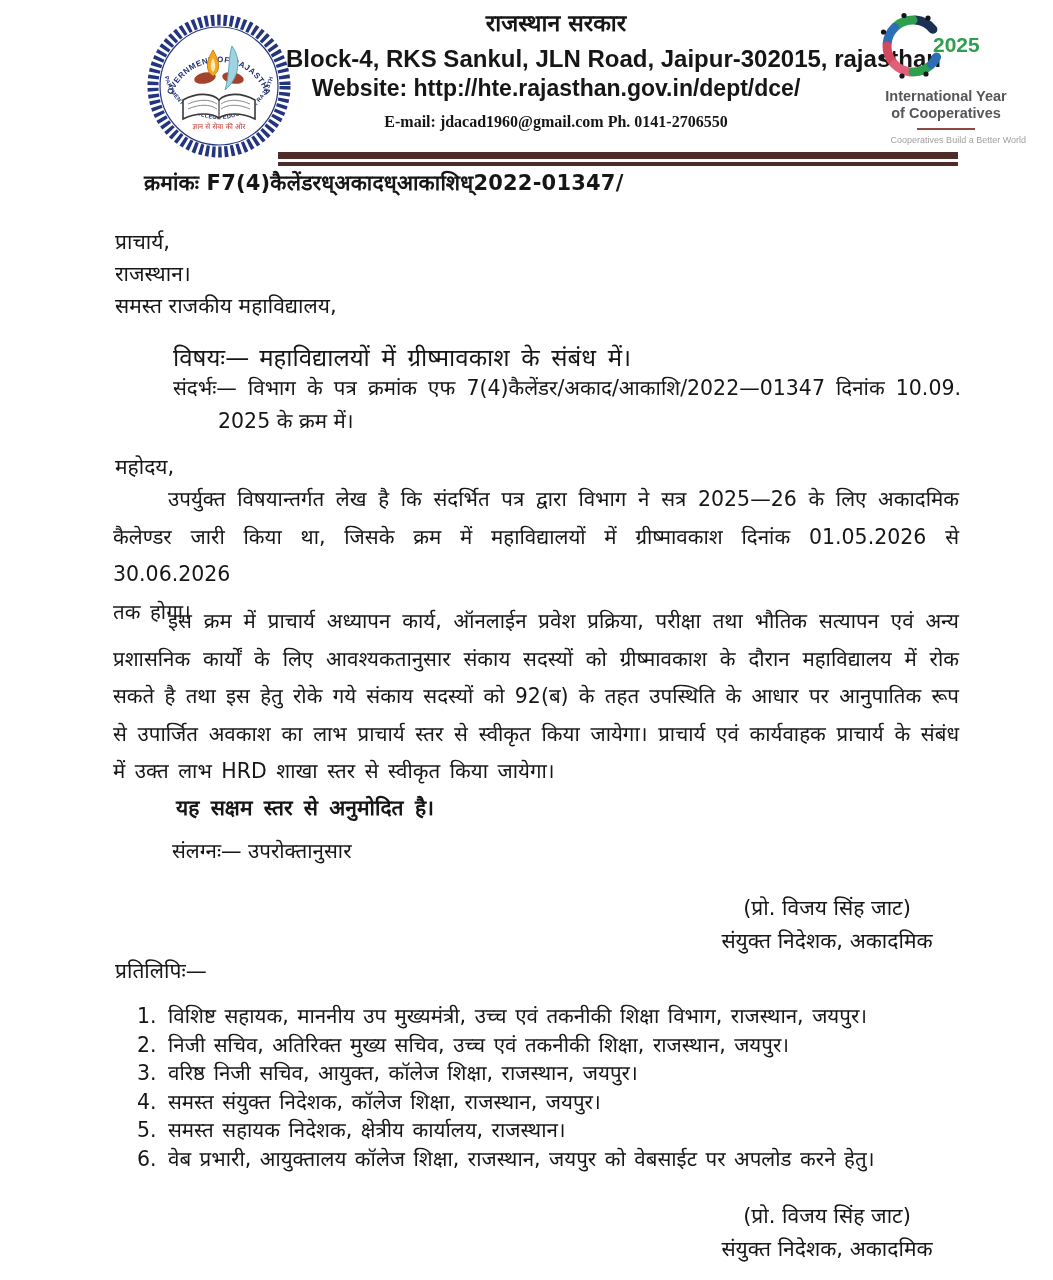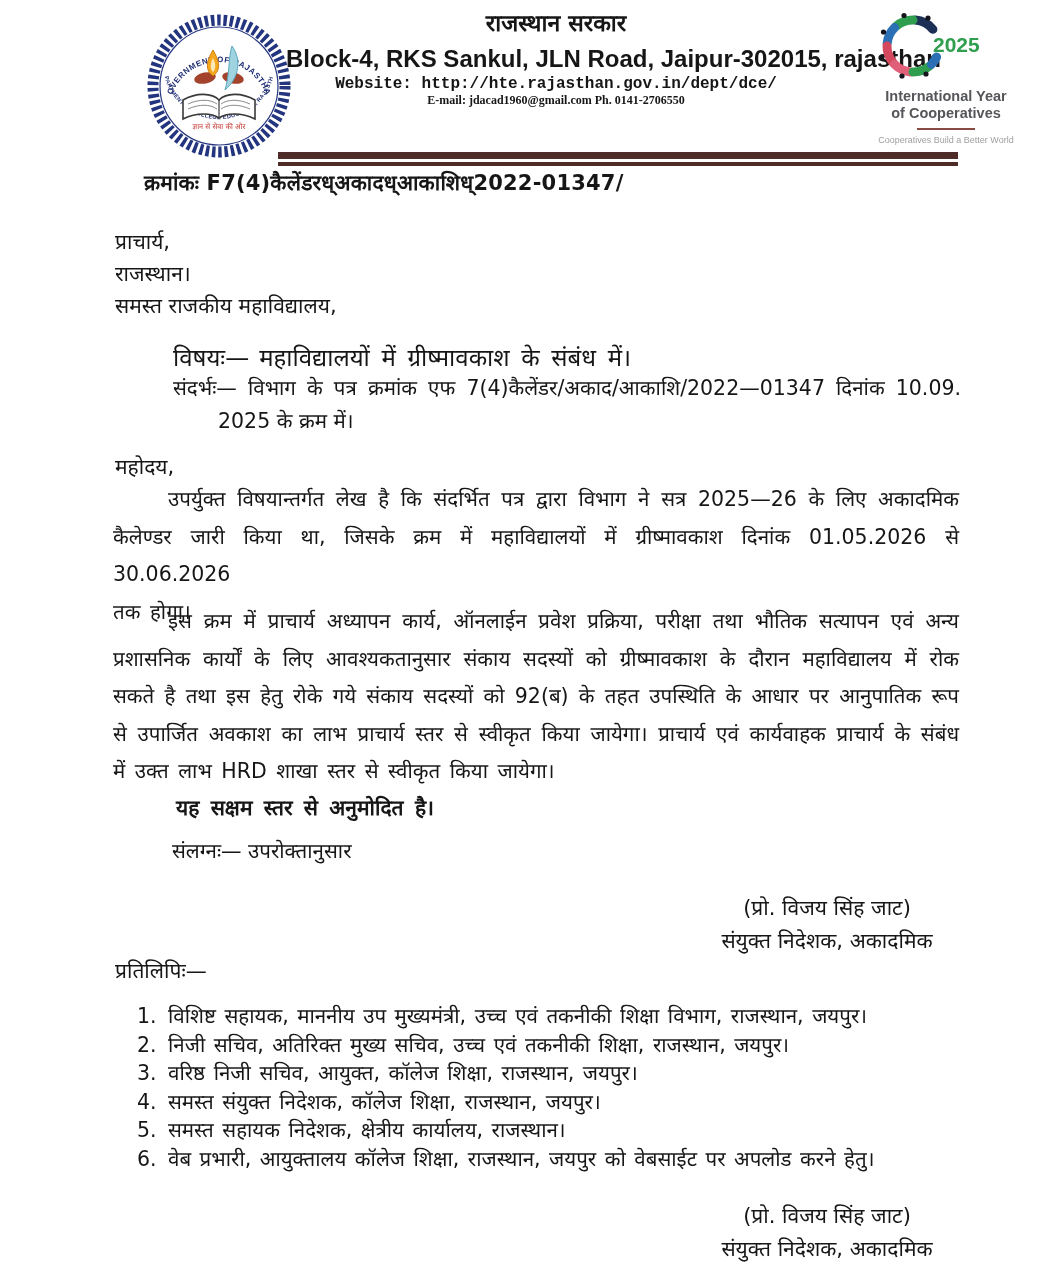--- a/index.html
+++ b/index.html
@@ -8,29 +8,29 @@
     background:#ffffff;color:#161616;overflow:hidden;
     font-family:"DejaVu Sans",sans-serif;
   }
   
   .emblem{position:absolute;left:133px;top:12px;width:172px;height:150px;}
   .header-text{position:absolute;left:286px;top:6px;width:540px;text-align:center;}
   .gov-title{font-size:23px;font-weight:bold;white-space:nowrap;}
   .dept-title{font-size:33px;font-weight:bold;white-space:nowrap;margin-top:3px;}
   .addr-line{font-size:24px;font-weight:bold;margin-top:7px;white-space:nowrap;
     font-family:"Liberation Sans",sans-serif;}
-  .web-line{font-size:16px;font-weight:bold;margin-top:2px;white-space:nowrap;
-    font-family:Liberation Mono, monospace;}
-  .mail-line{font-size:12px;font-weight:bold;margin-top:0;white-space:nowrap;
+  .web-line{font-size:23px;font-weight:bold;margin-top:2px;white-space:nowrap;
+    font-family:Liberation Sans, sans-serif;}
+  .mail-line{font-size:16px;font-weight:bold;margin-top:11px;white-space:nowrap;
     font-family:"Liberation Serif",serif;}
   .coop{position:absolute;left:866px;top:6px;width:160px;text-align:center;}
   .coop-title{font-size:14.5px;font-weight:bold;color:#55565a;line-height:17px;
     font-family:"Liberation Sans",sans-serif;}
   .coop-div{width:58px;height:2px;background:#8a4a44;margin:6px auto 5px;}
-  .coop-tag{font-size:9px;color:#9f9f9f;font-family:"Liberation Sans",sans-serif;white-space:nowrap;}
+  .coop-tag{font-size:9px;color:#9f9f9f;font-family:"Liberation Sans",sans-serif;white-space:nowrap;text-align:right;}
   .rule{position:absolute;left:278px;top:152px;width:680px;height:14px;
     border-top:7px solid #4e2c28;border-bottom:4px solid #4e2c28;box-sizing:border-box;}
   
   .refno{position:absolute;left:120px;top:168px;font-size:21px;font-weight:bold;letter-spacing:.2px;margin-left:24px;}
   .addressee{position:absolute;left:115px;top:226px;font-size:21px;line-height:32px;}
   .subject{position:absolute;left:173px;top:340px;width:790px;font-size:24px;word-spacing:4px;}
   .subject .lbl{margin-right:10px;}
   .refrow{position:absolute;left:173px;top:372px;width:788px;font-size:20.5px;line-height:33px;}
   .refrow .l1{text-align:justify;text-align-last:justify;}
   .refrow .l2{padding-left:45px;}

